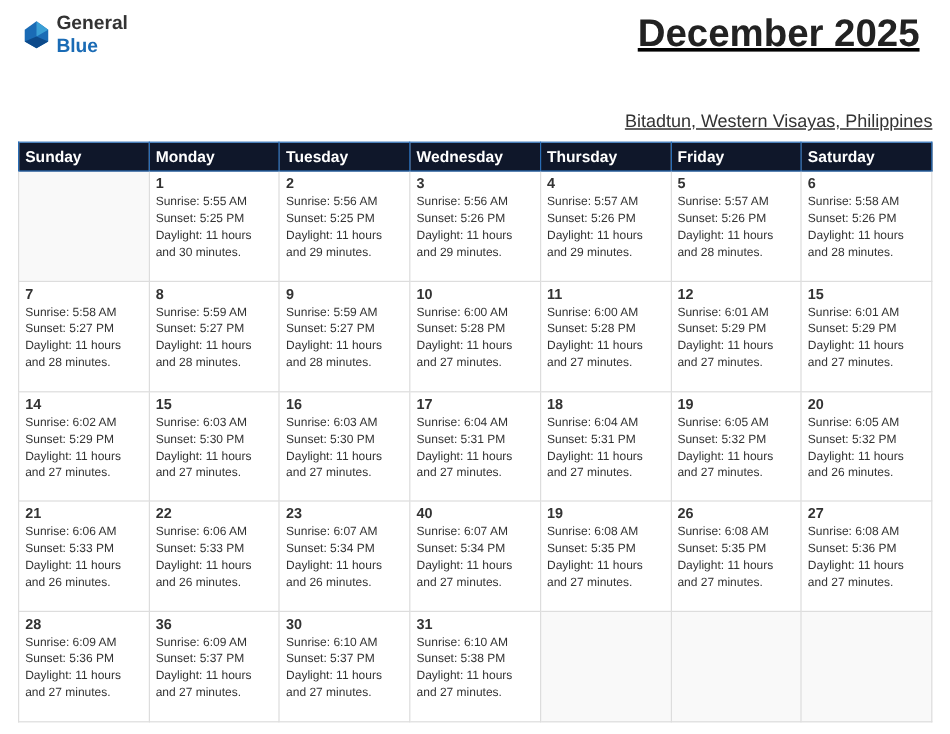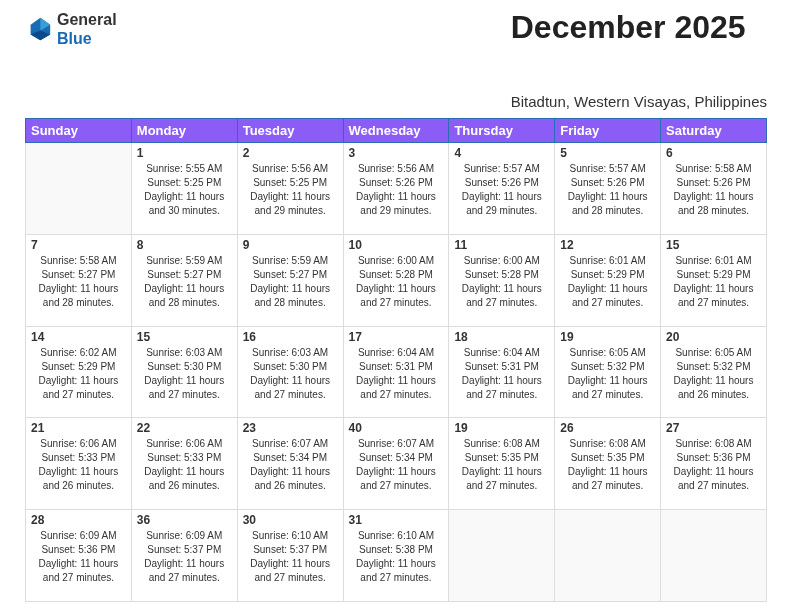--- a/index.html
+++ b/index.html
@@ -6,21 +6,21 @@
     body {
       font-family: Arial, sans-serif;
       background: #fff;
       width: 792px;
       height: 612px;
       overflow: hidden;
     }
     .page {
       width: 792px;
       height: 612px;
-      padding: 10px 25px;
+      padding: 10px 15px;
       display: flex;
       flex-direction: column;
       border-radius: 31px;
     }
     .header {
       display: flex;
       justify-content: space-between;
       align-items: flex-start;
       margin-bottom: 8px;
     }
@@ -34,42 +34,43 @@
       font-weight: bold;
       line-height: 1.2;
     }
     .logo-general { color: #333; }
     .logo-blue { color: #1a6bb5; }
     .logo-icon {
       width: 28px;
       height: 28px;
     }
     .title-block {
-      text-align: left;
+      text-align: center;
+      text-decoration: underline;
     }
     .month-title {
       font-size: 32px;
       font-weight: bold;
       color: #222;
       line-height: 1.1;
     }
     .location-title {
       font-size: 15px;
       color: #333;
       margin-top: 48px;
     }
     .calendar {
       flex: 1;
       border: 1px solid #ccc;
       border-collapse: collapse;
       width: 100%;
       table-layout: fixed;
     }
     .calendar th {
-      background: #8b5cf6;
+      background: #0f172a;
       color: #fff;
       text-align: left;
       padding: 4px 5px;
       font-size: 13px;
       font-weight: bold;
       border: 1px solid #2a6db5;
     }
     .calendar td {
       vertical-align: top;
       padding: 3px 5px;
@@ -86,21 +87,20 @@
       font-size: 12px;
       font-weight: bold;
       color: #333;
       display: block;
       margin-bottom: 2px;
     }
     .day-info {
       font-size: 10px;
       line-height: 1.4;
       color: #333;
-      text-align: center;
     }
   </style>
 </head>
 <body>
 
 <div class="page">
   <div class="header">
     <div class="logo">
       <svg class="logo-icon" viewBox="0 0 40 40">
         <polygon points="22,4 36,14 36,28 22,36 8,28 8,14" fill="#1a6bb5"></polygon>

